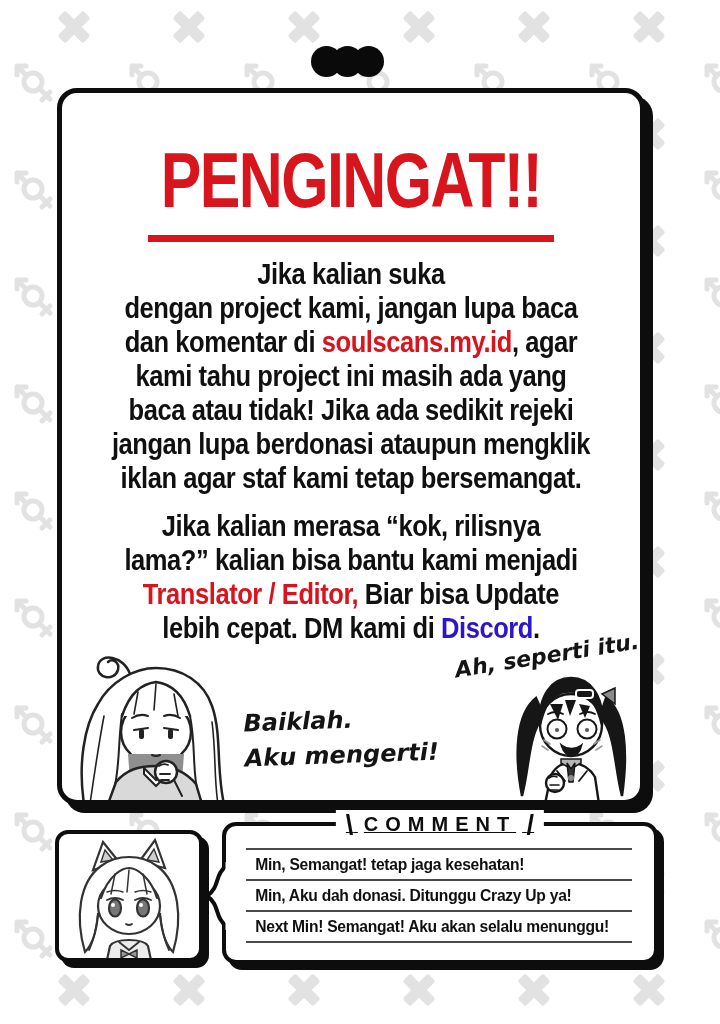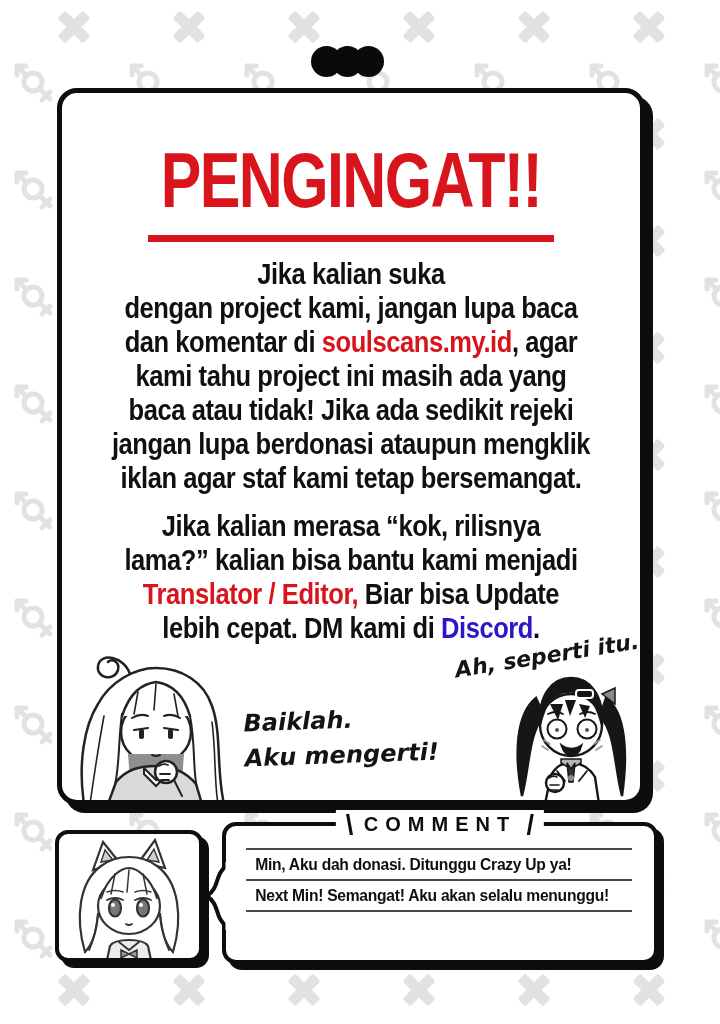--- a/index.html
+++ b/index.html
@@ -37,21 +37,21 @@
   .avatar-box{position:absolute;left:55px;top:830px;width:148px;height:132px;z-index:3;
               background:#fff;border:4px solid #0d0d0d;border-radius:13px;
               box-shadow:6px 6px 0 0 #0d0d0d;box-sizing:border-box;overflow:hidden;}
   
   .brace{position:absolute;left:202px;top:860px;z-index:4;}
   
   .comment-panel{position:absolute;left:222px;top:822px;width:436px;height:142px;z-index:3;
                  background:#fff;border:4px solid #0d0d0d;border-radius:14px;
                  box-shadow:6px 6px 0 0 #0d0d0d;box-sizing:border-box;}
   .comment-header{position:absolute;top:-16px;left:50%;transform:translateX(-50%);
-                  background:#fff;padding:0 10px;white-space:nowrap;font-weight:700;color:#0d0d0d;}
+                  background:#fff;padding:0 10px;white-space:nowrap;font-weight:700;color:#0d0d0d;text-decoration:underline;}
   .comment-header .slash{font-size:27px;font-weight:700;vertical-align:-3px;}
   .comment-header .clabel{font-size:20px;letter-spacing:7px;margin:0 6px;}
   .comment-list{margin:22px 22px 0 20px;border-bottom:2px solid #4a4a4a;}
   .comment-row{border-top:2px solid #4a4a4a;height:29px;display:flex;align-items:center;}
   .comment-row span{display:inline-block;padding-left:10px;font-size:17px;font-weight:700;
                     white-space:nowrap;transform:scaleX(0.92);transform-origin:0 50%;letter-spacing:-0.3px;}
   svg{display:block;}
 </style>
 </head>
 <body>
@@ -1233,20 +1233,23 @@
   </svg>
 
   <div class="comment-panel">
     <div class="comment-header">
       <span class="slash">\</span>
       <span class="clabel">COMMENT</span>
       <span class="slash">/</span>
     </div>
     <div class="comment-list" id="comment-list">
         <div class="comment-row">
+          <span>Min, Semangat! tetap jaga kesehatan!</span>
+        </div>
+        <div class="comment-row">
           <span>Min, Aku dah donasi. Ditunggu Crazy Up ya!</span>
         </div>
         <div class="comment-row">
           <span>Next Min! Semangat! Aku akan selalu menunggu!</span>
         </div>
       </div>
   </div>
 </div>
 
 </body></html>

